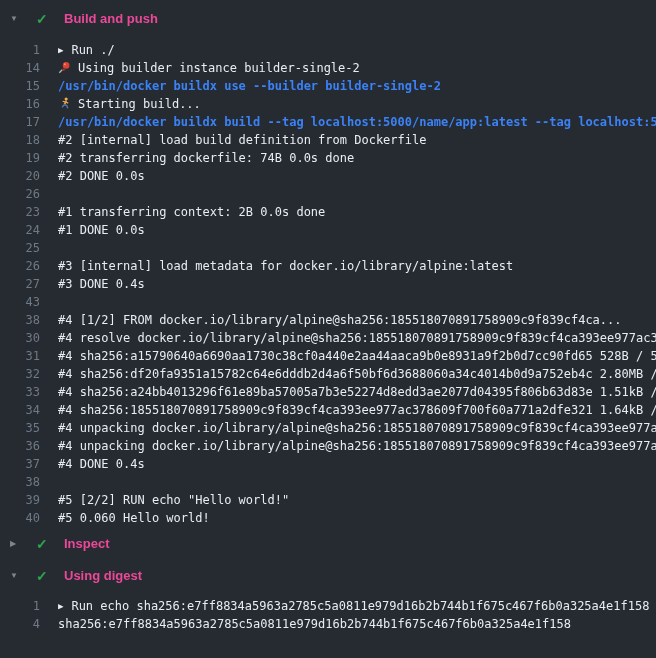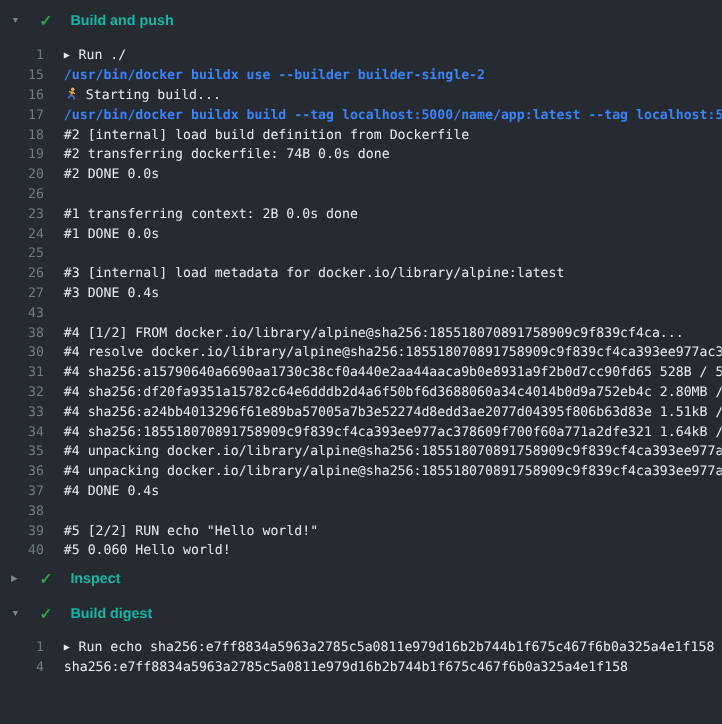--- a/index.html
+++ b/index.html
@@ -36,21 +36,21 @@
     width: 16px;
     margin-left: 12px;
     color: #2ea44e;
     font-size: 14px;
     font-weight: bold;
     line-height: 18px;
     flex: none;
   }
   .section-label {
     margin-left: 12px;
-    color: #14b8a6;
+    color: #ec4899;
     font-size: 13px;
     font-weight: bold;
     line-height: 18px;
     white-space: pre;
     text-align: right;
   }
   .log-lines {
     padding: 13px 0 5px 0;
   }
   .log-lines.last {
@@ -107,20 +107,29 @@
         <span class="twisty">▼</span>
         <span class="check">✓</span>
         <span class="section-label">Build and push</span>
       </div>
       <div class="log-lines">
         <div class="row">
           <span class="ln">1</span>
           <span class="content"><span class="play-glyph">▶</span><span class="txt">Run ./</span></span>
         </div>
         <div class="row">
+          <span class="ln">14</span>
+          <span class="content"><span class="inline-icon"><svg width="13" height="13" viewBox="0 0 16 16">
+                <line x1="5.2" y1="10.8" x2="1.6" y2="14.4" stroke="#b6bcc2" stroke-width="1.5"></line>
+                <path d="M6 8.8 L9.6 11.2 L5.2 12.4 Z" fill="#c03526"></path>
+                <circle cx="10" cy="5.4" r="4.1" fill="#dd4334"></circle>
+                <circle cx="8.5" cy="3.9" r="1.2" fill="#f08e7d"></circle>
+              </svg></span><span class="txt">Using builder instance builder-single-2</span></span>
+        </div>
+        <div class="row">
           <span class="ln">15</span>
           <span class="content command"><span class="txt">/usr/bin/docker buildx use --builder builder-single-2</span></span>
         </div>
         <div class="row">
           <span class="ln">16</span>
           <span class="content"><span class="inline-icon"><svg width="13" height="13" viewBox="0 0 16 16">
                 <circle cx="10" cy="2.6" r="1.9" fill="#f5b04d"></circle>
                 <path d="M10 5 L8 9" stroke="#e8913f" stroke-width="2.4" fill="none"></path>
                 <path d="M9.5 5.8 L12.6 7.6 M9.3 6.2 L5.8 5.2" stroke="#f5b04d" stroke-width="1.4" fill="none"></path>
                 <path d="M8 9 L11 10.8 L12 14 M8 9.2 L5 12.5" stroke="#4a72b0" stroke-width="1.8" fill="none"></path>
@@ -224,21 +233,21 @@
       <div class="section-header">
         <span class="twisty">▶</span>
         <span class="check">✓</span>
         <span class="section-label">Inspect</span>
       </div>
     </div>
     <div class="section sec-image-digest">
       <div class="section-header">
         <span class="twisty">▼</span>
         <span class="check">✓</span>
-        <span class="section-label">Build digest</span>
+        <span class="section-label">Using digest</span>
       </div>
       <div class="log-lines last">
         <div class="row">
           <span class="ln">1</span>
           <span class="content"><span class="play-glyph">▶</span><span class="txt">Run echo sha256:e7ff8834a5963a2785c5a0811e979d16b2b744b1f675c467f6b0a325a4e1f158</span></span>
         </div>
         <div class="row">
           <span class="ln">4</span>
           <span class="content"><span class="txt">sha256:e7ff8834a5963a2785c5a0811e979d16b2b744b1f675c467f6b0a325a4e1f158</span></span>
         </div>

